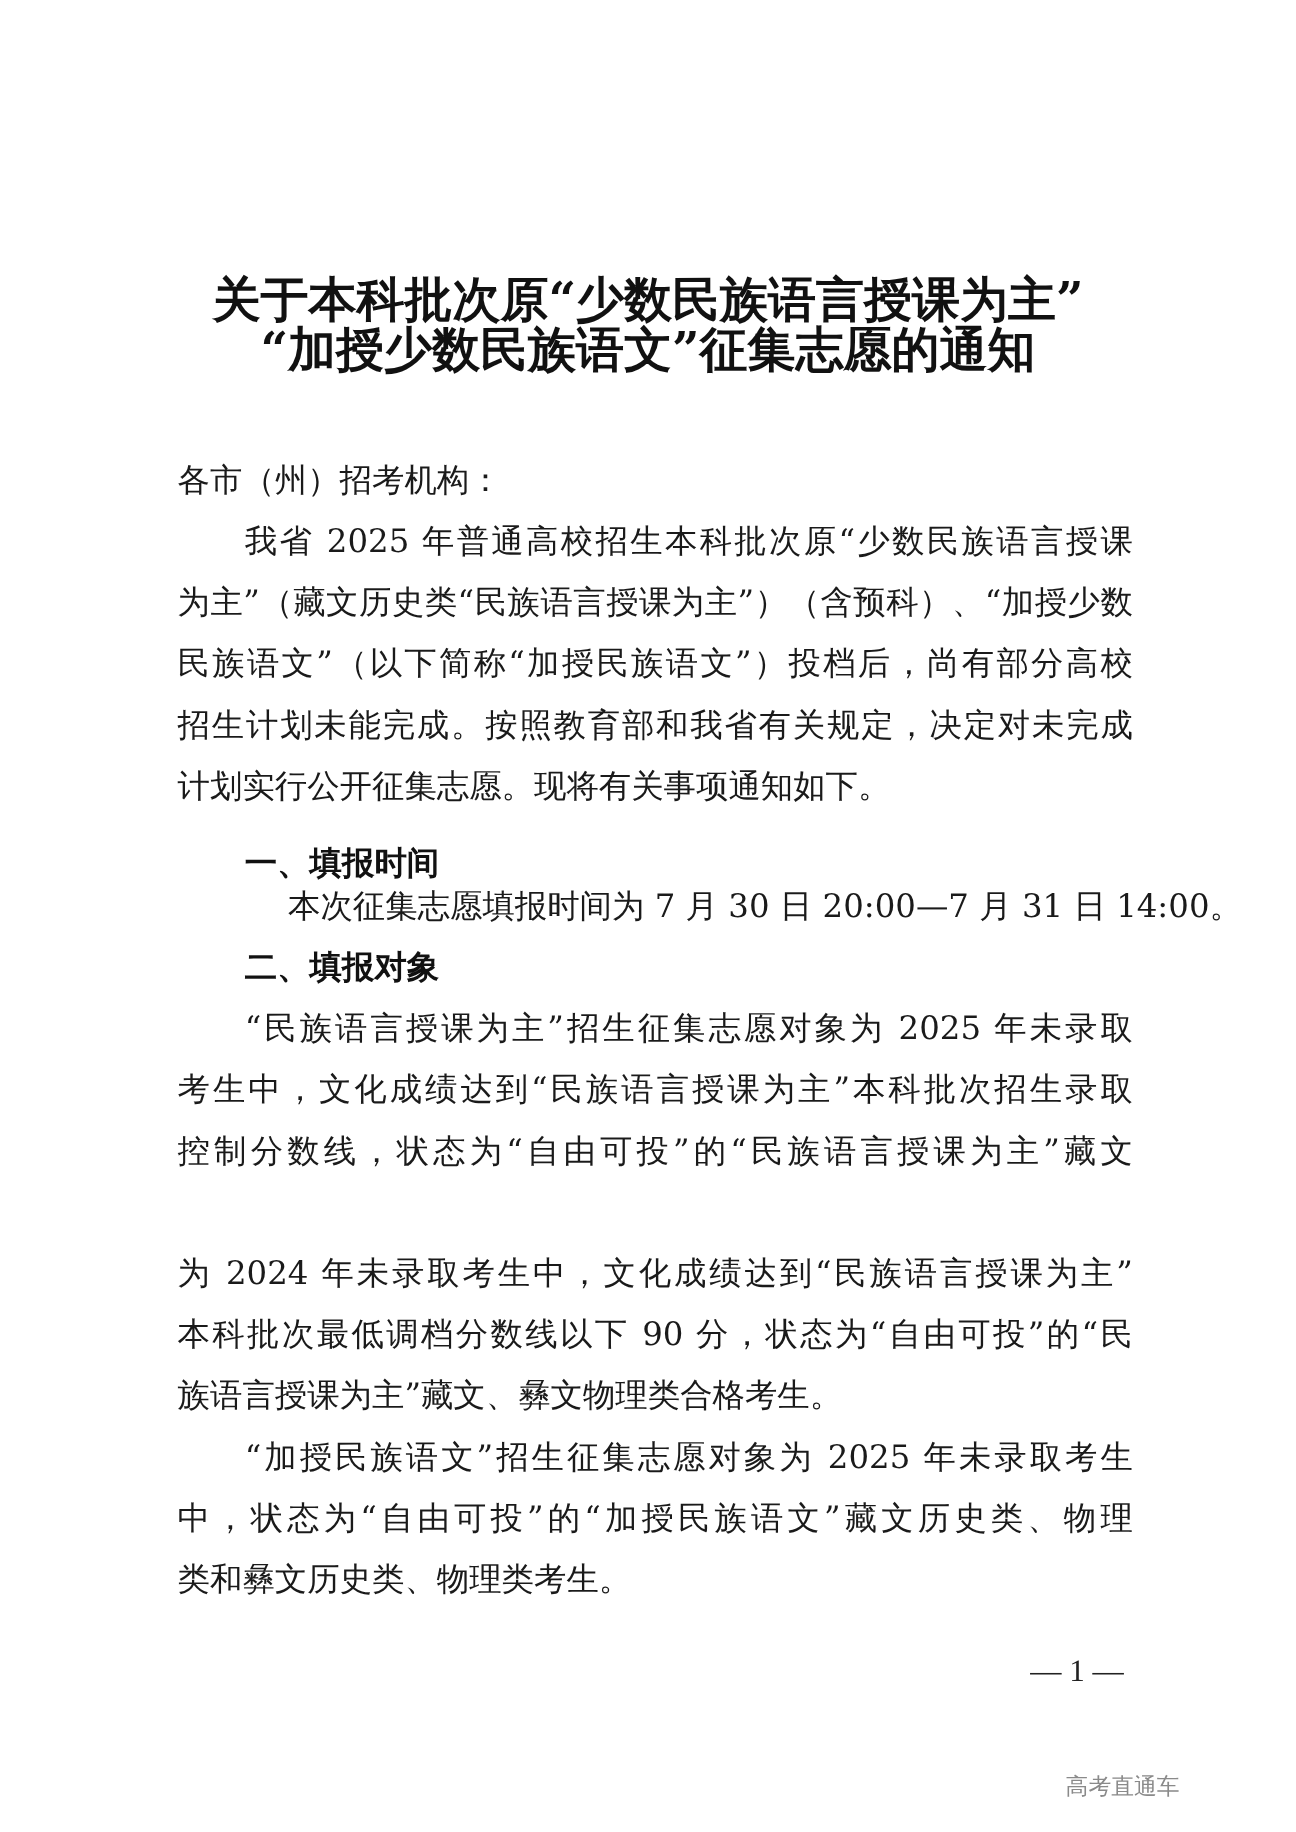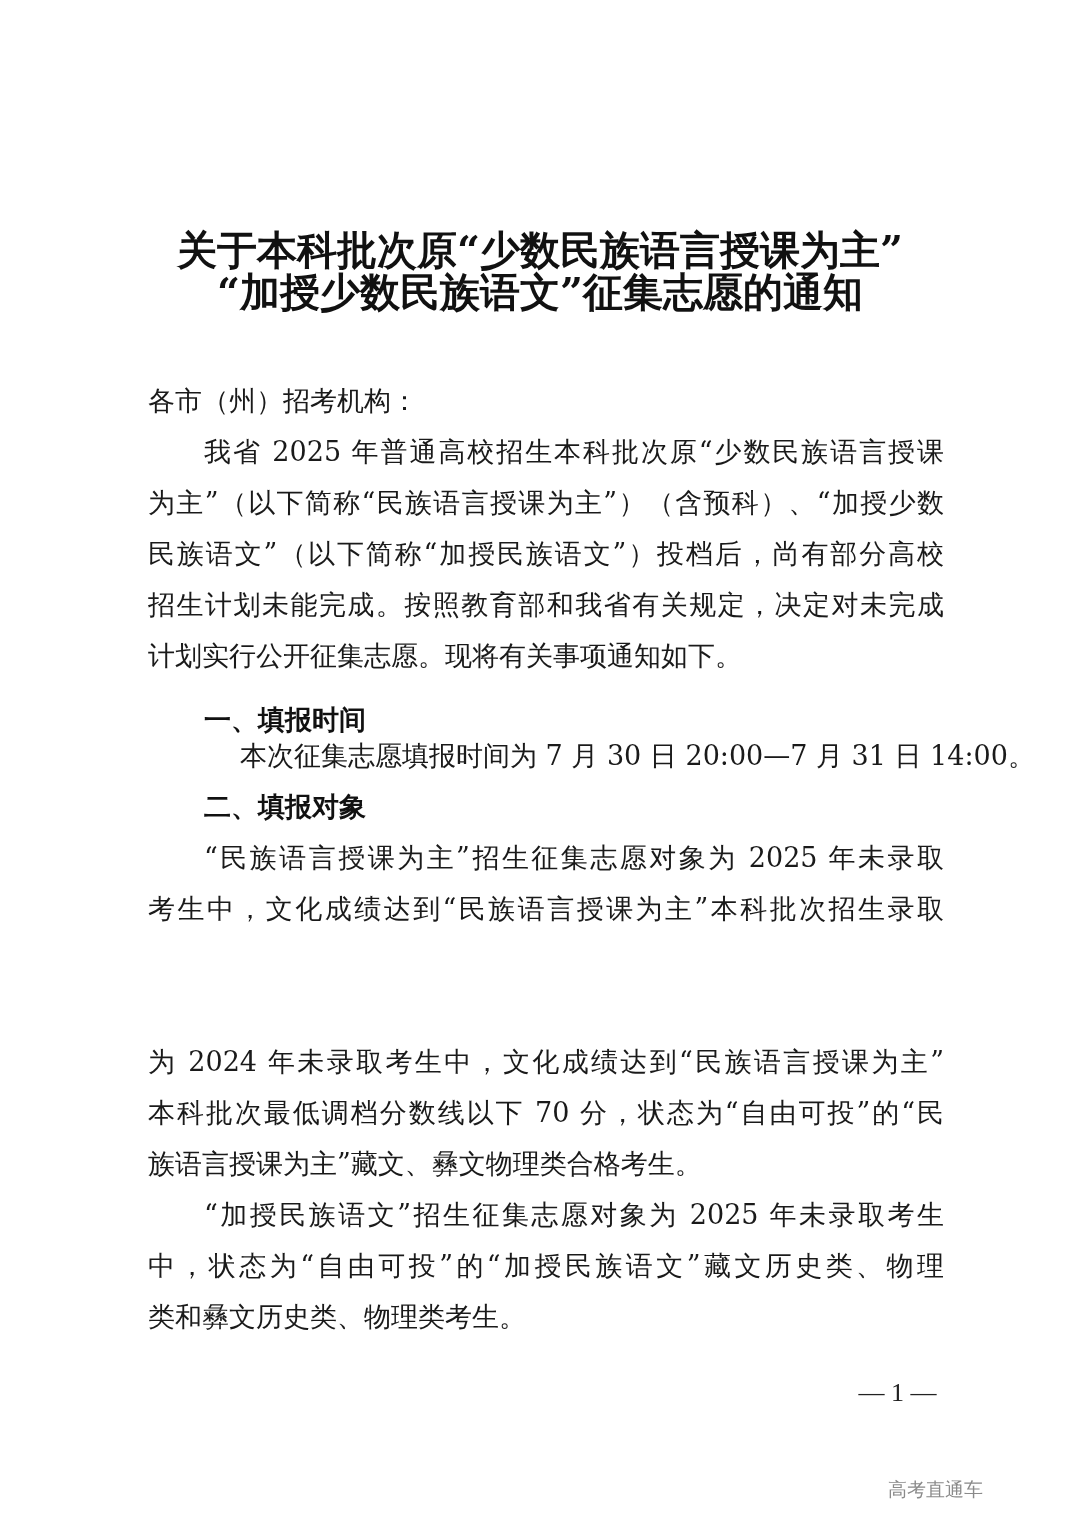--- a/index.html
+++ b/index.html
@@ -39,34 +39,35 @@
 <body>
 
 <div class="page">
 
   <div class="title-line" style="top:206px;margin-top:20px;">关于本科批次原“少数民族语言授课为主”</div>
   <div class="title-line" style="top:268px;">“加授少数民族语文”征集志愿的通知</div>
 
   <div class="line last" style="top:383px;">各市（州）招考机构：</div>
 
   <div class="line indent" style="top:434px;">我省 2025 年普通高校招生本科批次原“少数民族语言授课</div>
-  <div class="line" style="top:485px;">为主”（以下简称“民族语言授课为主”）（含预科）、“加授少数</div>
+  <div class="line" style="top:485px;">为主”（藏文历史类“民族语言授课为主”）（含预科）、“加授少数</div>
   <div class="line" style="top:536px;">民族语文”（以下简称“加授民族语文”）投档后，尚有部分高校</div>
   <div class="line" style="top:587px;">招生计划未能完成。按照教育部和我省有关规定，决定对未完成</div>
   <div class="line last" style="top:638px;">计划实行公开征集志愿。现将有关事项通知如下。</div>
 
   <div class="heading" style="top:702px;">一、填报时间</div>
   <div class="line indent" style="top:738px;margin-left:36px;">本次征集志愿填报时间为 7 月 30 日 20:00—7 月 31 日 14:00。</div>
 
   <div class="heading" style="top:789px;">二、填报对象</div>
 
   <div class="line indent" style="top:840px;">“民族语言授课为主”招生征集志愿对象为 2025 年未录取</div>
   <div class="line" style="top:891px;">考生中，文化成绩达到“民族语言授课为主”本科批次招生录取</div>
+  <div class="line" style="top:942px;">控制分数线，状态为“自由可投”的“民族语言授课为主”藏文</div>
   <div class="line" style="top:1044px;">为 2024 年未录取考生中，文化成绩达到“民族语言授课为主”</div>
-  <div class="line" style="top:1095px;">本科批次最低调档分数线以下 70 分，状态为“自由可投”的“民</div>
+  <div class="line" style="top:1095px;">本科批次最低调档分数线以下 90 分，状态为“自由可投”的“民</div>
   <div class="line last" style="top:1146px;">族语言授课为主”藏文、彝文物理类合格考生。</div>
 
   <div class="line indent" style="top:1197px;">“加授民族语文”招生征集志愿对象为 2025 年未录取考生</div>
   <div class="line" style="top:1248px;">中，状态为“自由可投”的“加授民族语文”藏文历史类、物理</div>
   <div class="line last" style="top:1299px;">类和彝文历史类、物理类考生。</div>
 
   <div class="page-number">— 1 —</div>
 
   <div class="watermark">高考直通车</div>
 </div>

